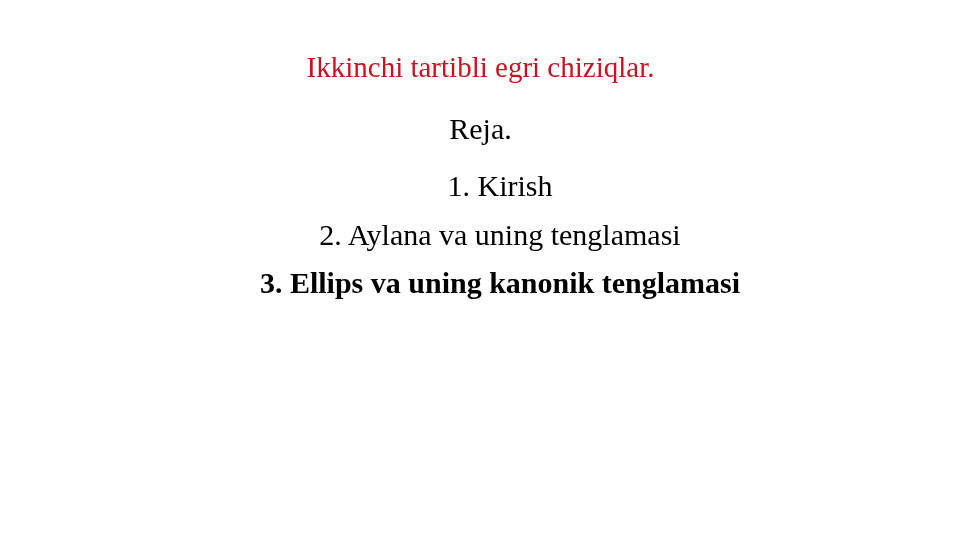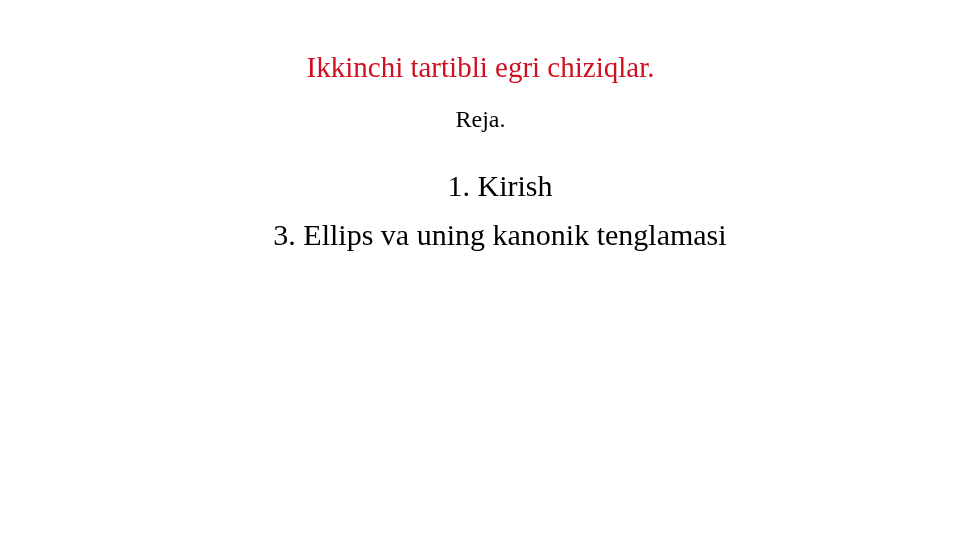--- a/index.html
+++ b/index.html
@@ -26,24 +26,24 @@
     width: 961px;
     text-align: center;
     font-size: 29px;
     line-height: 1.15;
     color: #cf1020;
     white-space: nowrap;
   }
   .slide-subtitle {
     position: absolute;
     left: 0;
-    top: 106px;
+    top: 112px;
     width: 961px;
     text-align: center;
-    font-size: 24px;
+    font-size: 30px;
     line-height: 1.15;
     color: #000000;
     white-space: nowrap;
   }
   .agenda-list {
     position: absolute;
     left: 60px;
     top: 162px;
     width: 880px;
     margin: 0;
@@ -62,16 +62,17 @@
 <body>
 
 <div class="slide" style="background: rgb(255, 255, 255);">
 
   <div class="slide-title" style="color: rgb(207, 16, 32);">Ikkinchi tartibli egri chiziqlar.</div>
 
   <div class="slide-subtitle" style="color: rgb(0, 0, 0);">Reja.</div>
 
   <ul class="agenda-list">
     <li class="agenda-item" style="color: rgb(0, 0, 0);">1. Kirish</li>
-    <li class="agenda-item" style="color: rgb(0, 0, 0);">3. Ellips va uning kanonik tenglamasi</li>
+    <li class="agenda-item" style="color: rgb(0, 0, 0);">2. Aylana va uning tenglamasi</li>
+    <li class="agenda-item" style="color: rgb(0, 0, 0); font-weight: bold;">3. Ellips va uning kanonik tenglamasi</li>
   </ul>
 
 </div>
 
 </body></html>

